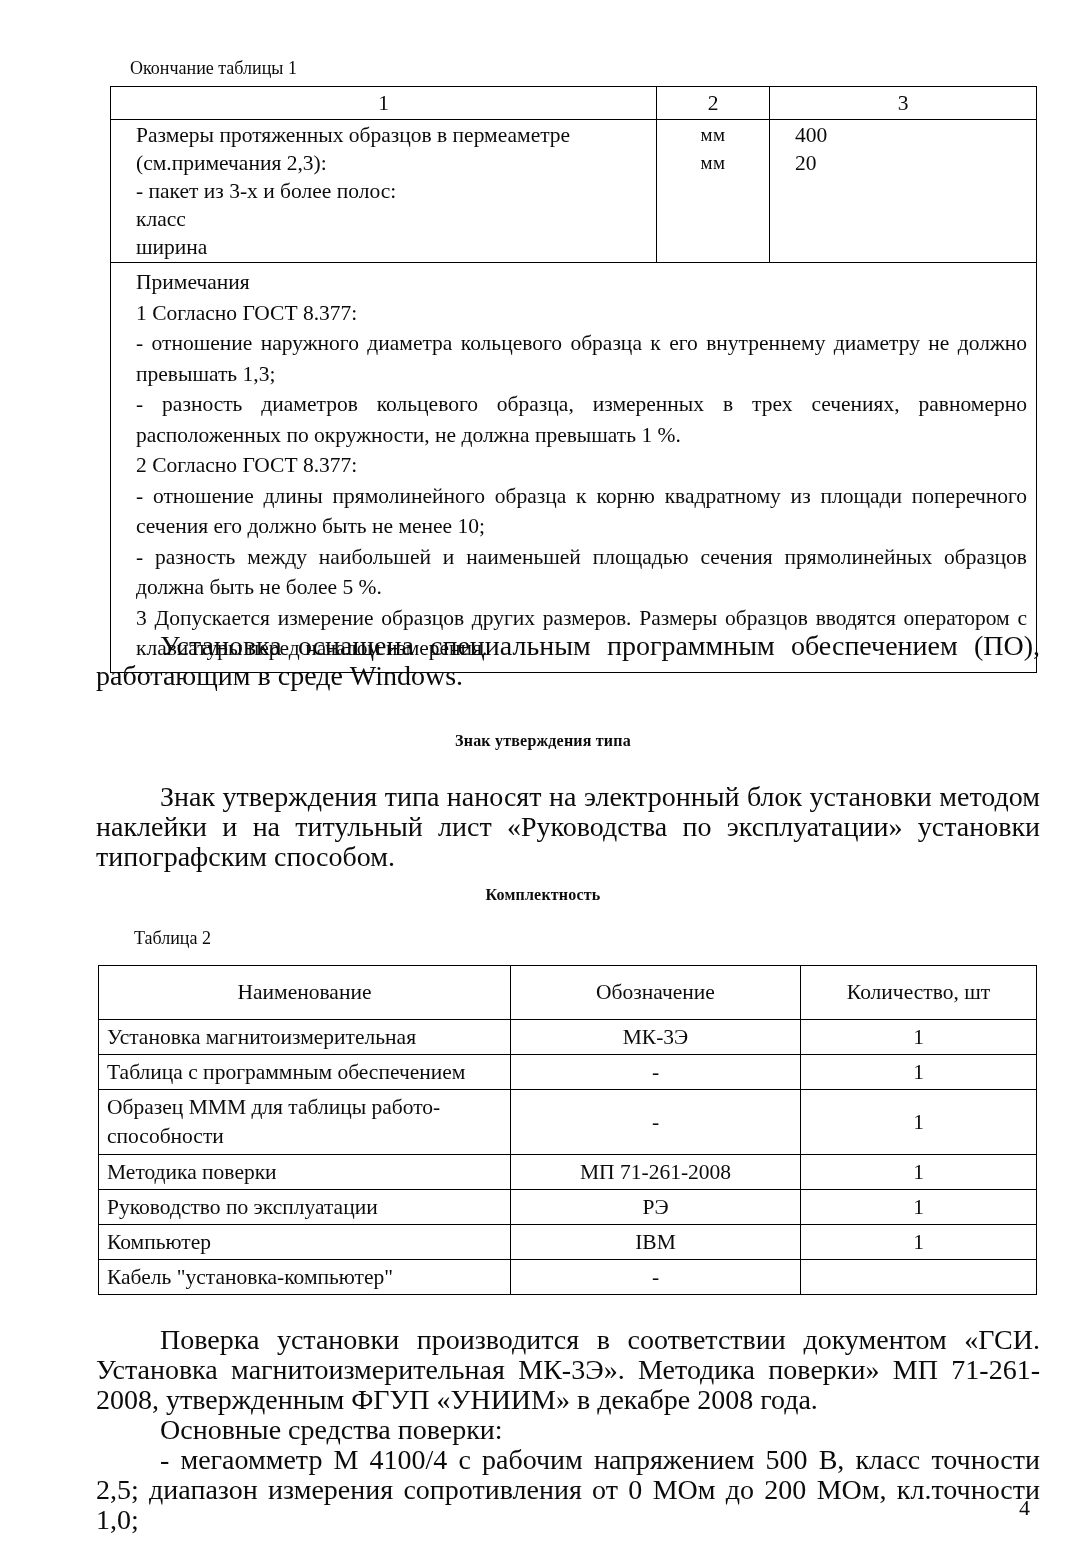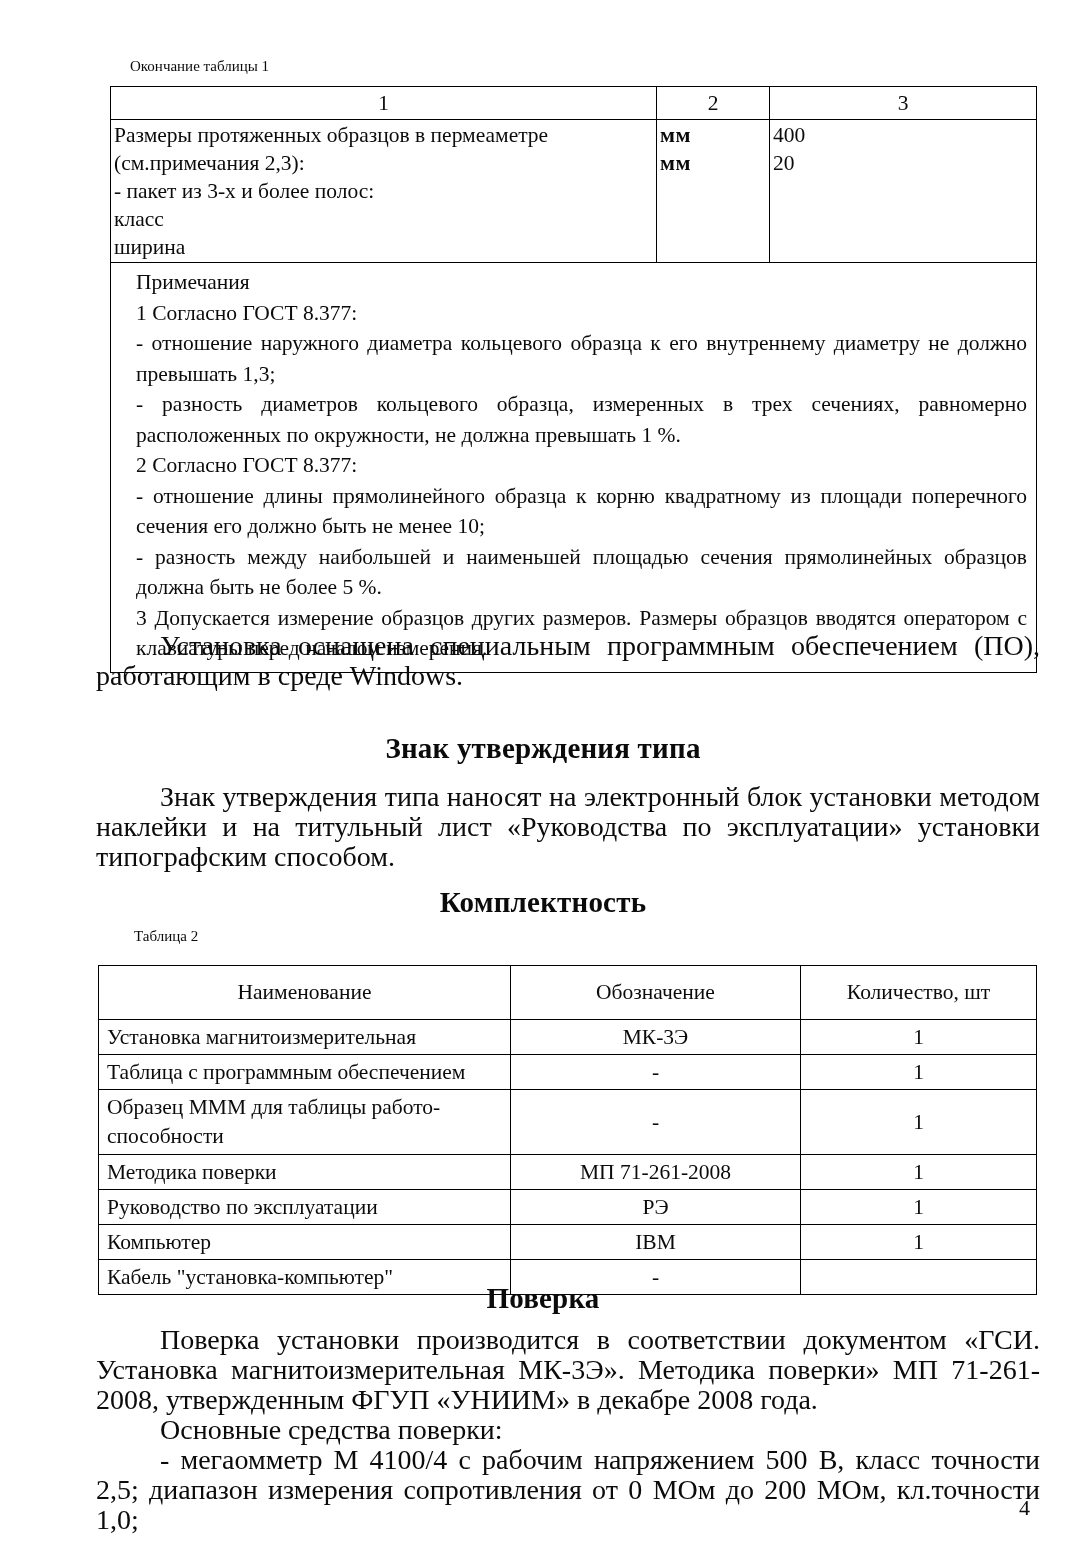--- a/index.html
+++ b/index.html
@@ -19,79 +19,80 @@
   .page {
     position: absolute;
     inset: 0;
     width: 1086px;
     height: 1560px;
   }
 
   
   .caption {
     position: absolute;
-    font-size: 15px;
+    font-size: 18px;
     line-height: 1.18;
     white-space: nowrap;
   }
 
   .para {
     position: absolute;
     font-size: 28px;
     line-height: 30px;
     text-align: justify;
     text-justify: inter-word;
     text-indent: 64px;
   }
 
   .heading {
     position: absolute;
     width: 100%;
     left: 0;
     text-align: center;
     font-weight: bold;
-    font-size: 29px;
+    font-size: 16px;
     letter-spacing: 0.2px;
   }
 
   .page-number {
     position: absolute;
     right: 56px;
     font-size: 22px;
   }
 
   
   table.doc-table {
     position: absolute;
     border-collapse: collapse;
     font-size: 21.5px;
     line-height: 28px;
     table-layout: fixed;
   }
   table.doc-table td,
   table.doc-table th {
     border: 1.6px solid #000;
-    padding: 1px 3px;
+    padding: 1px 25px;
     vertical-align: top;
     font-weight: normal;
     text-align: left;
   }
   .c-center { text-align: center; }
   .v-bottom { vertical-align: bottom; }
 
   
   #table1 {
     left: 110px;
     top: 86px;
     width: 926px;
   }
   #table1 .hdr td { text-align: center; padding: 2px 6px; }
   #table1 .units {
-    font-size: 22px;
-    font-weight: bold;
+    font-size: 19px;
+    font-weight: normal;
+    text-align: center;
     letter-spacing: 0.4px;
   }
   #table1 .notes-cell {
     padding: 4px 9px 8px 25px;
     line-height: 30.5px;
     font-size: 21.5px;
   }
   #table1 .notes-cell p {
     margin: 0;
     text-align: justify;
@@ -229,21 +230,20 @@
       </tr>
 
       <tr>
         <td>Кабель "установка-компьютер"</td>
         <td class="desig">-</td>
         <td class="qty"></td>
       </tr>
     </tbody>
   </table>
 
-  <div class="heading" style="top:1282px;">Поверка</div>
 
   <div class="para" style="left:96px; top:1325px; width:944px;">Поверка установки производится в соответствии документом «ГСИ. Установка магнитоизмерительная МК-3Э». Методика поверки» МП 71-261-2008, утвержденным ФГУП «УНИИМ» в декабре 2008 года.</div>
 
   <div class="para" style="left:96px; top:1415px; width:944px;">Основные средства поверки:</div>
 
   <div class="para" style="left:96px; top:1445px; width:944px;">- мегаомметр М 4100/4 с рабочим напряжением 500 В, класс точности 2,5; диапазон измерения сопротивления от 0 МОм до 200 МОм, кл.точности 1,0;</div>
 
   <div class="page-number" style="top:1495px;">4</div>
 
 </div>

